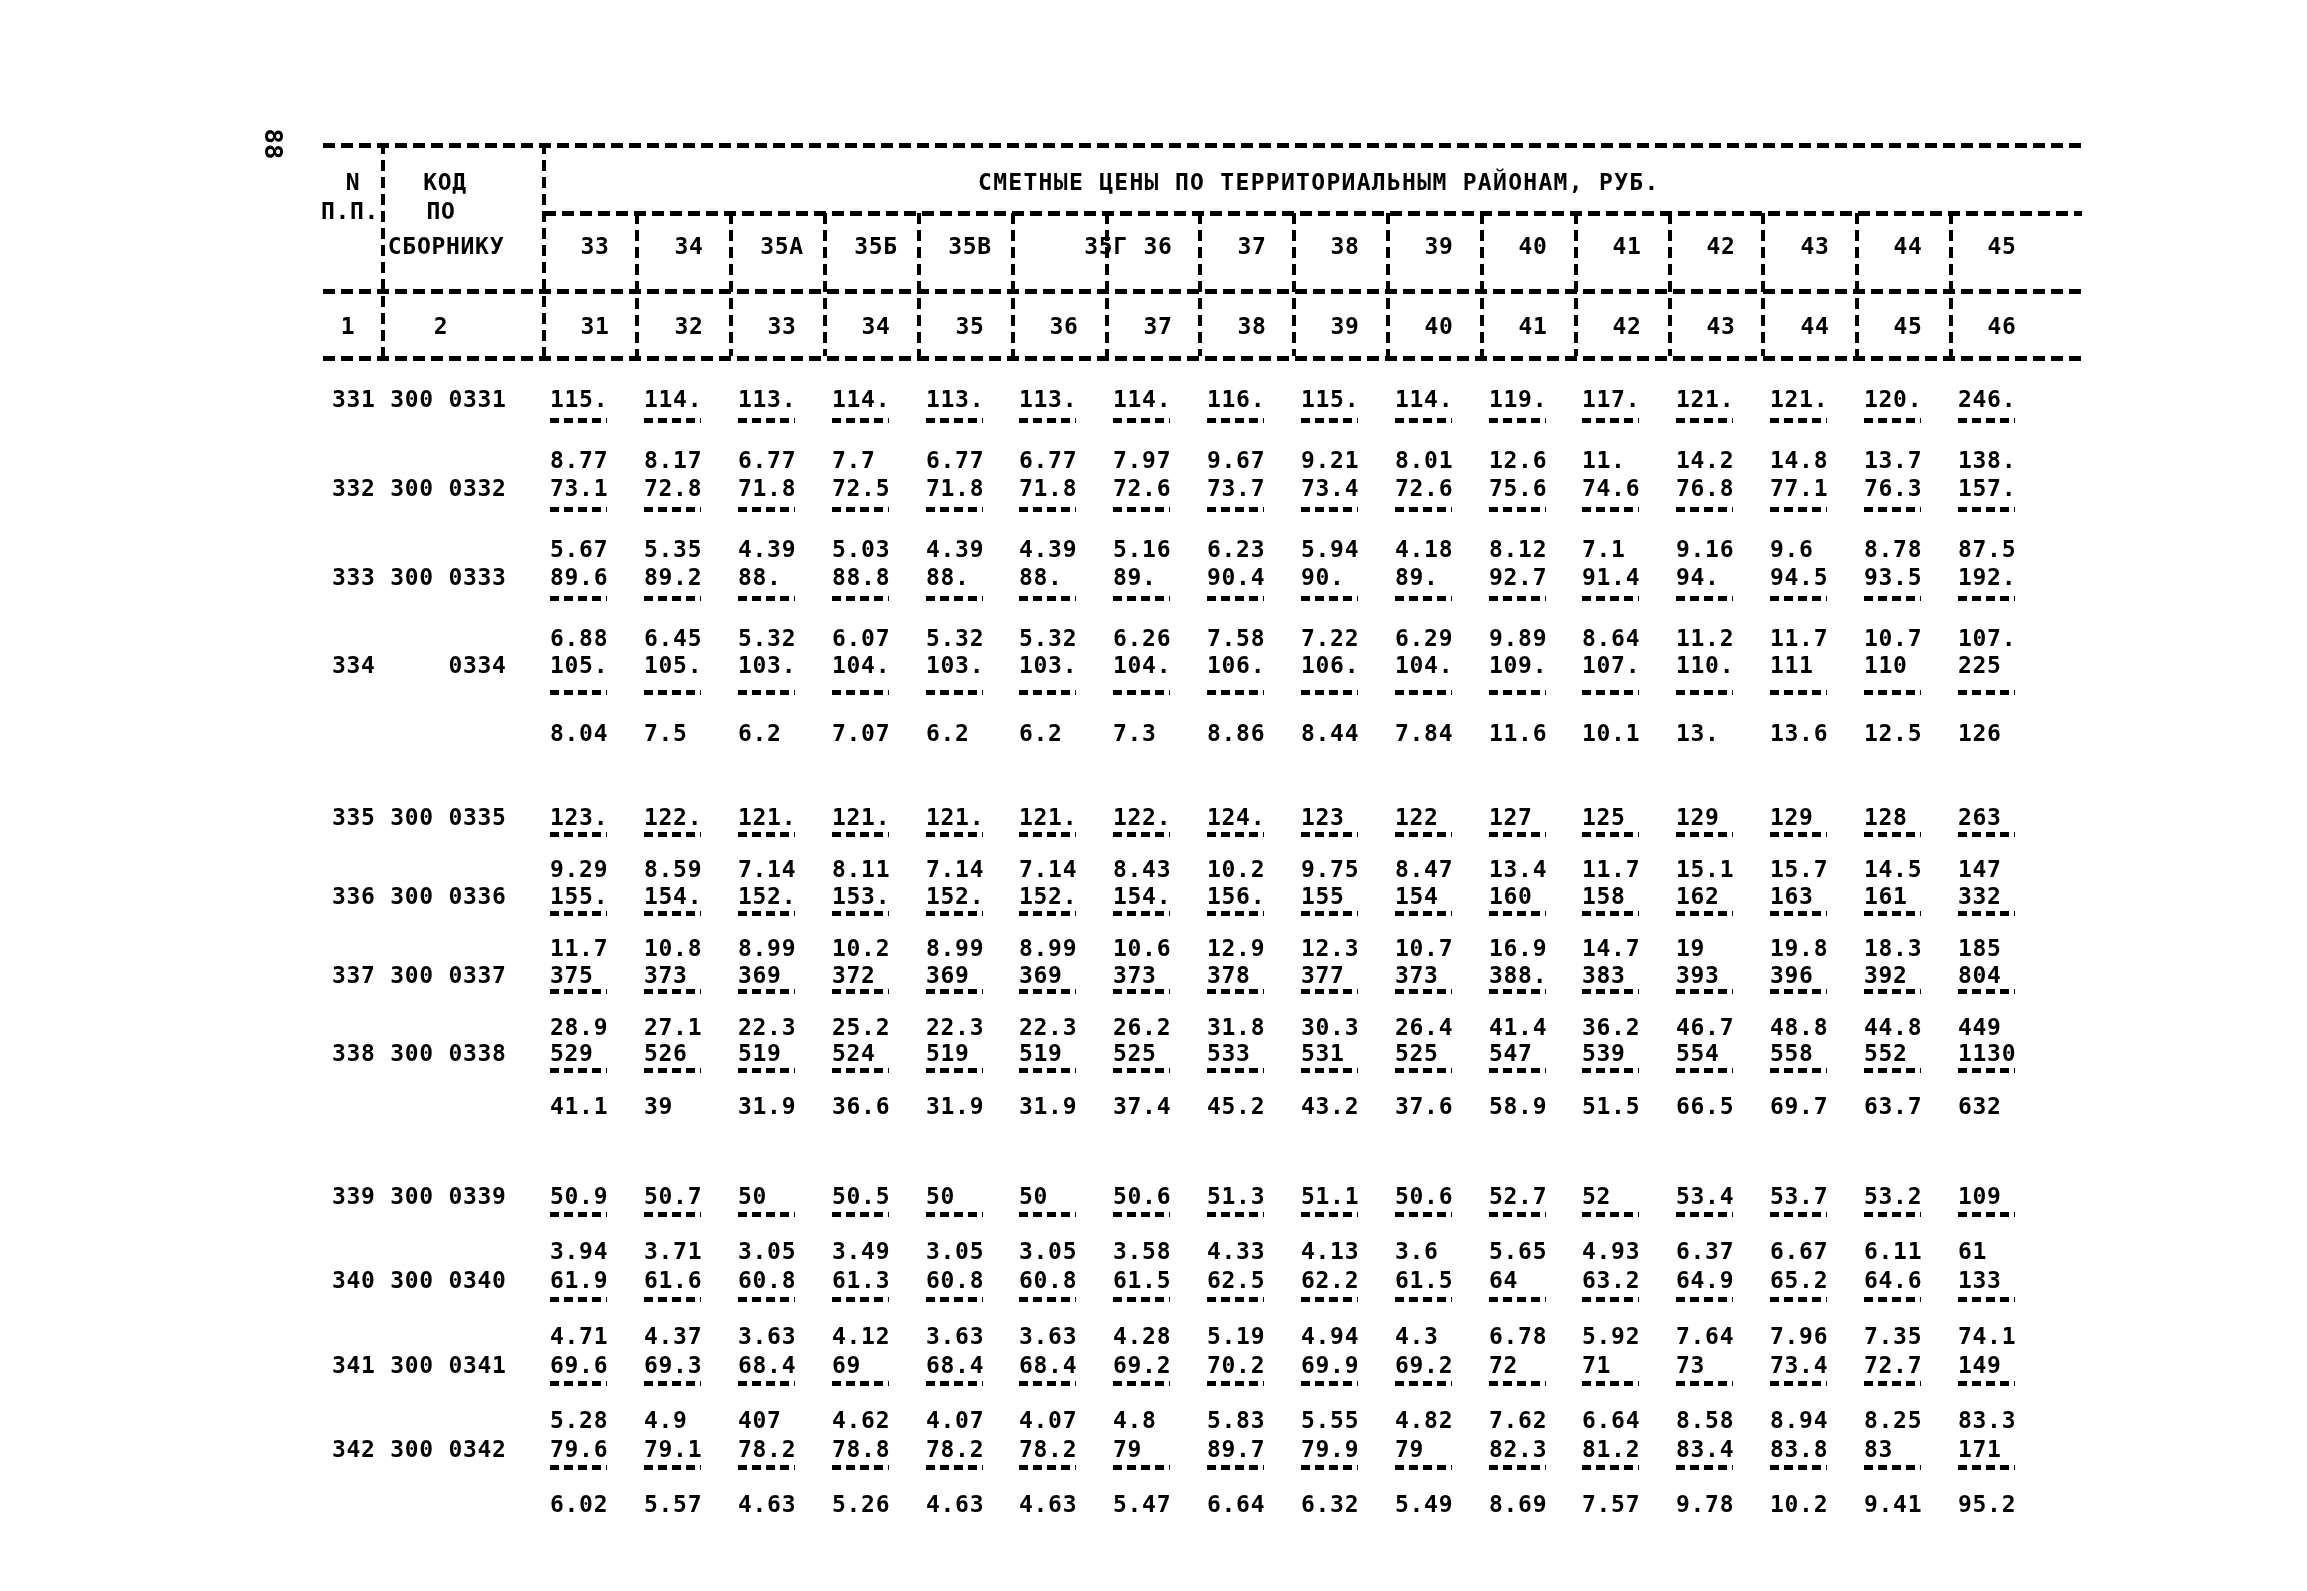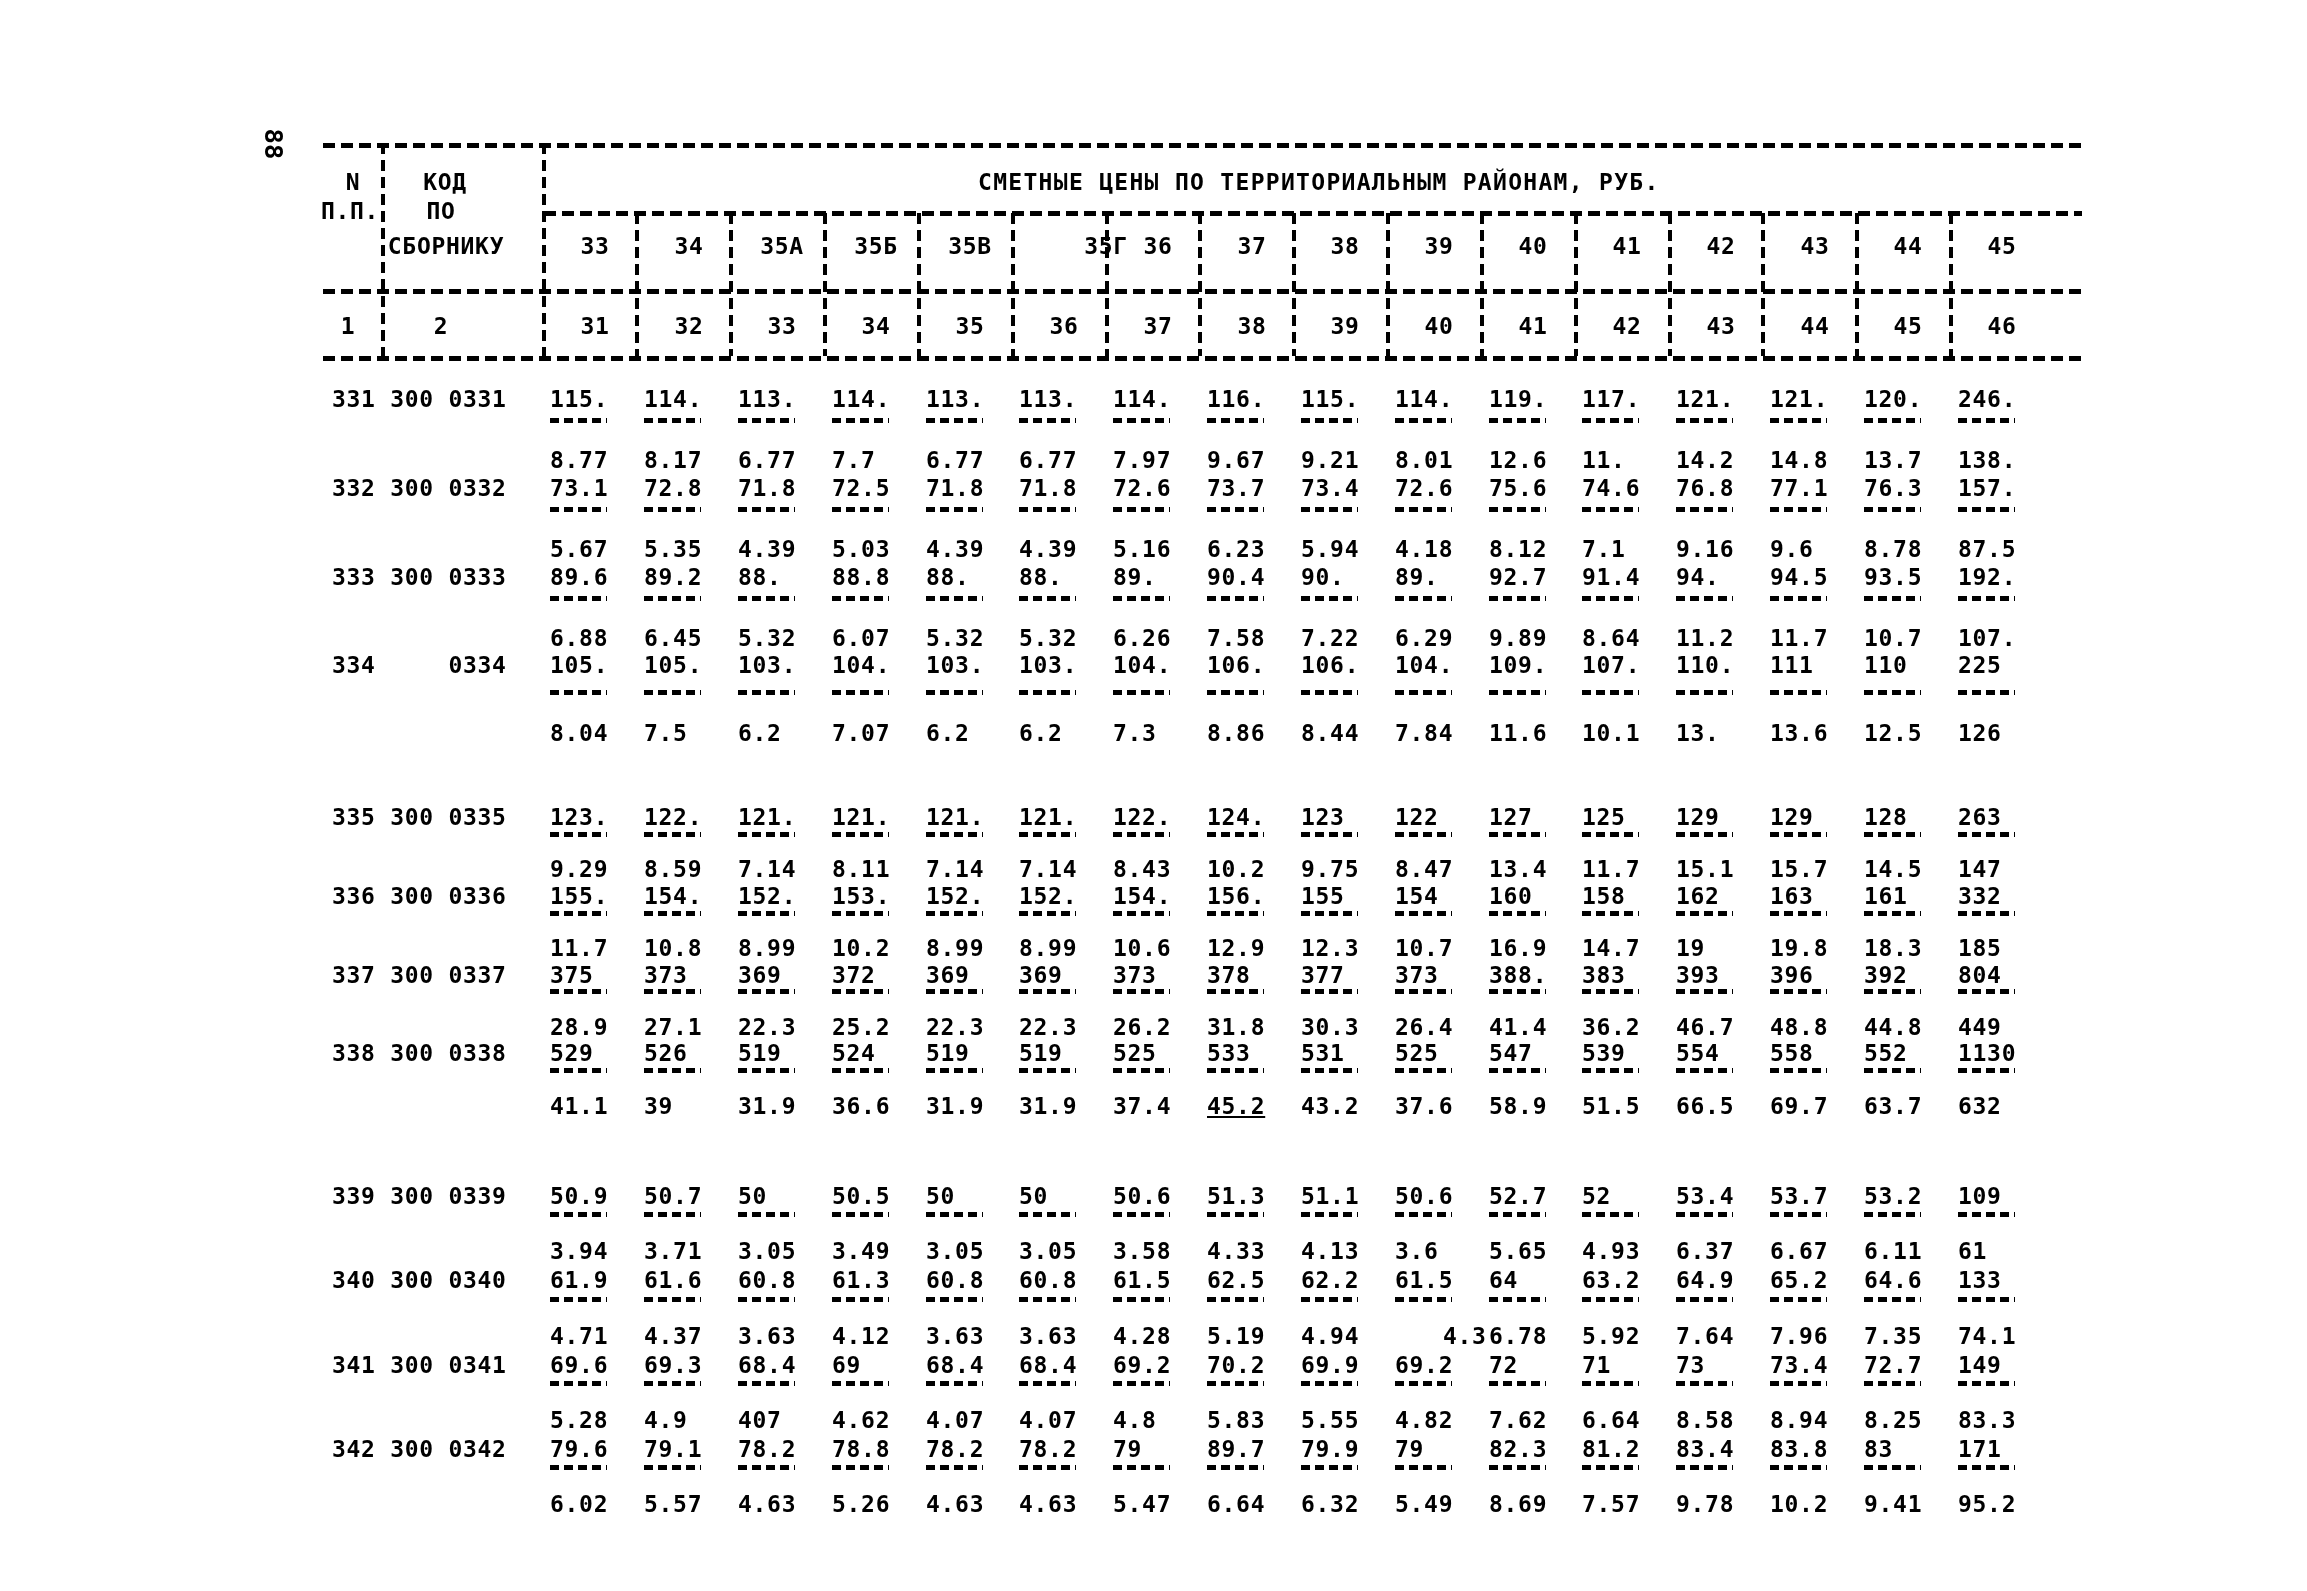--- a/index.html
+++ b/index.html
@@ -494,21 +494,21 @@
     <div class="dash4" style="left: 1770px; top: 1068px;"></div>
     <div class="dash4" style="left: 1864px; top: 1068px;"></div>
     <div class="dash4" style="left: 1958px; top: 1068px;"></div>
     <div class="c" style="left: 550px; top: 1094px;">41.1</div>
     <div class="c" style="left: 644px; top: 1094px;">39</div>
     <div class="c" style="left: 738px; top: 1094px;">31.9</div>
     <div class="c" style="left: 832px; top: 1094px;">36.6</div>
     <div class="c" style="left: 926px; top: 1094px;">31.9</div>
     <div class="c" style="left: 1019px; top: 1094px;">31.9</div>
     <div class="c" style="left: 1113px; top: 1094px;">37.4</div>
-    <div class="c" style="left: 1207px; top: 1094px; text-decoration: underline;">45.2</div>
+    <div class="c" style="left: 1207px; top: 1094px;">45.2</div>
     <div class="c" style="left: 1301px; top: 1094px;">43.2</div>
     <div class="c" style="left: 1395px; top: 1094px;">37.6</div>
     <div class="c" style="left: 1489px; top: 1094px;">58.9</div>
     <div class="c" style="left: 1582px; top: 1094px;">51.5</div>
     <div class="c" style="left: 1676px; top: 1094px;">66.5</div>
     <div class="c" style="left: 1770px; top: 1094px;">69.7</div>
     <div class="c" style="left: 1864px; top: 1094px;">63.7</div>
     <div class="c" style="left: 1958px; top: 1094px;">632</div>
     <div class="c" style="left: 332px; top: 1184px;">339 300 0339</div>
     <div class="c" style="left: 550px; top: 1184px;">50.9</div>
@@ -594,21 +594,21 @@
     <div class="dash4" style="left: 1958px; top: 1297px;"></div>
     <div class="c" style="left: 550px; top: 1324px;">4.71</div>
     <div class="c" style="left: 644px; top: 1324px;">4.37</div>
     <div class="c" style="left: 738px; top: 1324px;">3.63</div>
     <div class="c" style="left: 832px; top: 1324px;">4.12</div>
     <div class="c" style="left: 926px; top: 1324px;">3.63</div>
     <div class="c" style="left: 1019px; top: 1324px;">3.63</div>
     <div class="c" style="left: 1113px; top: 1324px;">4.28</div>
     <div class="c" style="left: 1207px; top: 1324px;">5.19</div>
     <div class="c" style="left: 1301px; top: 1324px;">4.94</div>
-    <div class="c" style="left: 1395px; top: 1324px; margin-left: 48px;">4.3</div>
+    <div class="c" style="left: 1395px; top: 1324px;">4.3</div>
     <div class="c" style="left: 1489px; top: 1324px;">6.78</div>
     <div class="c" style="left: 1582px; top: 1324px;">5.92</div>
     <div class="c" style="left: 1676px; top: 1324px;">7.64</div>
     <div class="c" style="left: 1770px; top: 1324px;">7.96</div>
     <div class="c" style="left: 1864px; top: 1324px;">7.35</div>
     <div class="c" style="left: 1958px; top: 1324px;">74.1</div>
     <div class="c" style="left: 332px; top: 1353px;">341 300 0341</div>
     <div class="c" style="left: 550px; top: 1353px;">69.6</div>
     <div class="c" style="left: 644px; top: 1353px;">69.3</div>
     <div class="c" style="left: 738px; top: 1353px;">68.4</div>

